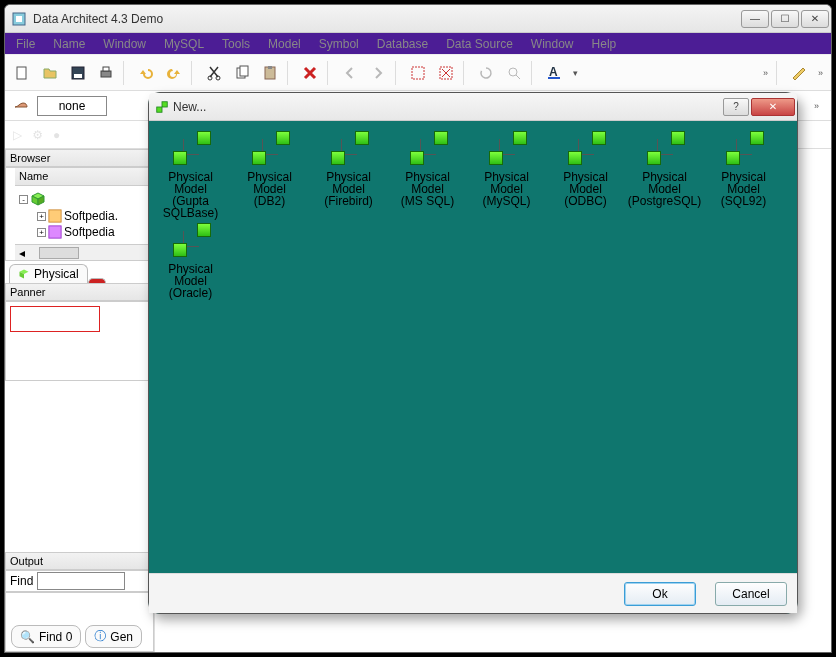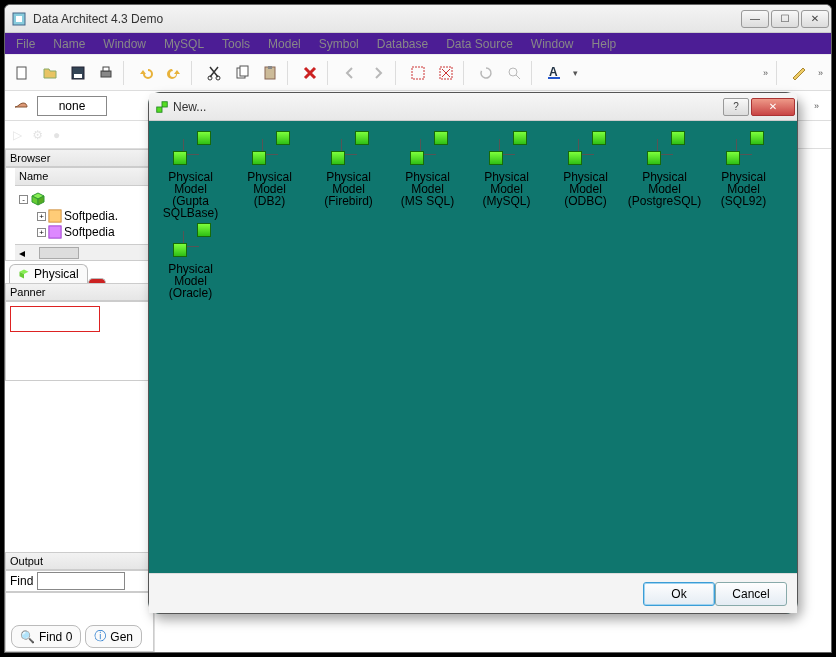--- a/index.html
+++ b/index.html
@@ -56,21 +56,21 @@
 .dlg-body { flex: 1; padding: 8px 2px 2px 2px; overflow: auto; }
 .item-grid { display: flex; flex-wrap: wrap; align-content: flex-start; }
 .model-item { width: 79px; height: 92px; display: flex; flex-direction: column; align-items: center; text-align: center; cursor: default; }
 .model-icon { width: 44px; height: 40px; position: relative; margin-bottom: 2px; }
 .box-g { position: absolute; width: 14px; height: 14px; background: linear-gradient(#7dff3c,#2fbf14); border: 1px solid #176b08; }
 .box1 { right: 2px; top: 2px; }
 .box2 { left: 4px; bottom: 4px; }
 .conn { position: absolute; left: 14px; top: 10px; width: 16px; height: 16px; border-left: 1px solid #555; border-bottom: 1px solid #555; }
 .model-label { font-size: 11px; line-height: 12px; }
 
-.dlg-footer { height: 40px; border-top: 1px solid #ddd; display: flex; align-items: center; justify-content: flex-end; gap: 0; padding: 0 10px; background: #f4f4f4; }
+.dlg-footer { height: 40px; border-top: 1px solid #ddd; display: flex; align-items: center; justify-content: flex-end; gap: 19px; padding: 0 10px; background: #f4f4f4; }
 .dlg-btn { min-width: 72px; height: 24px; border: 1px solid #8aa; border-radius: 3px; background: linear-gradient(#fefefe,#e4ecf3); text-align: center; line-height: 22px; }
 .dlg-btn.primary { border-color: #3b9dd6; box-shadow: 0 0 0 1px #9fd3f0 inset; }
 
 
 .i { width: 16px; height: 16px; display: inline-block; }
 svg { display: block; }
 </style>
 </head>
 <body>
 

